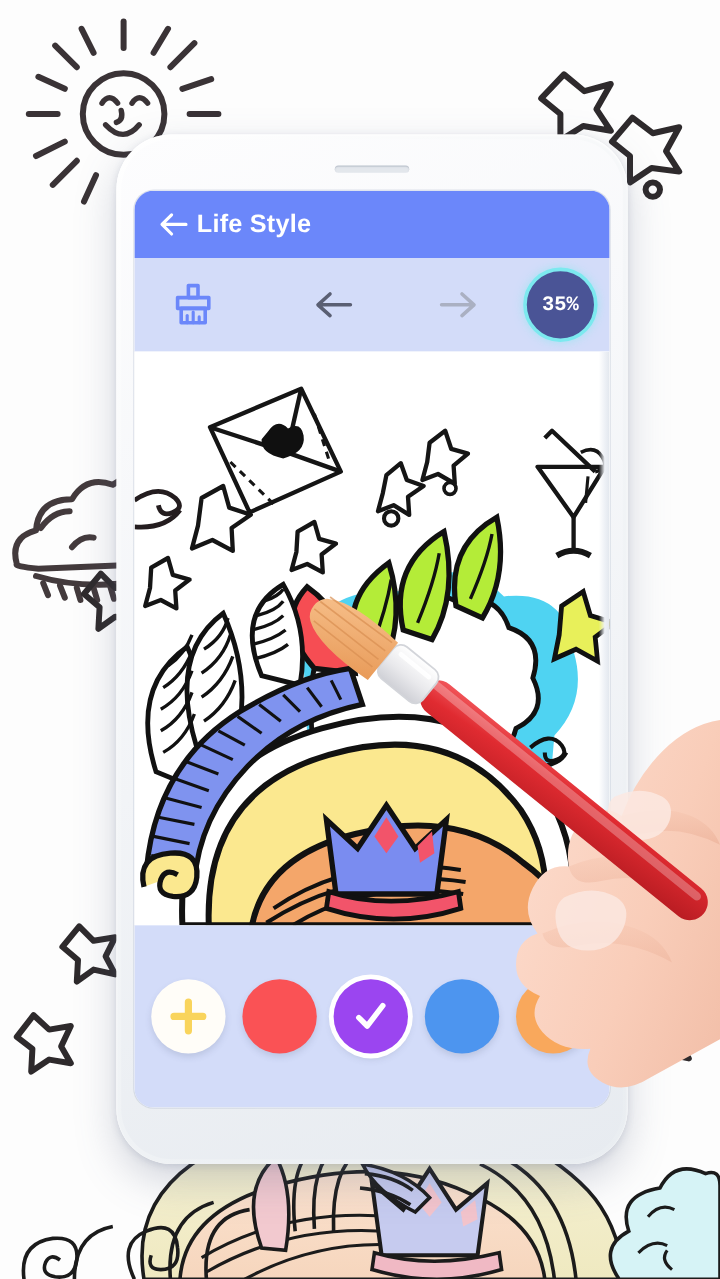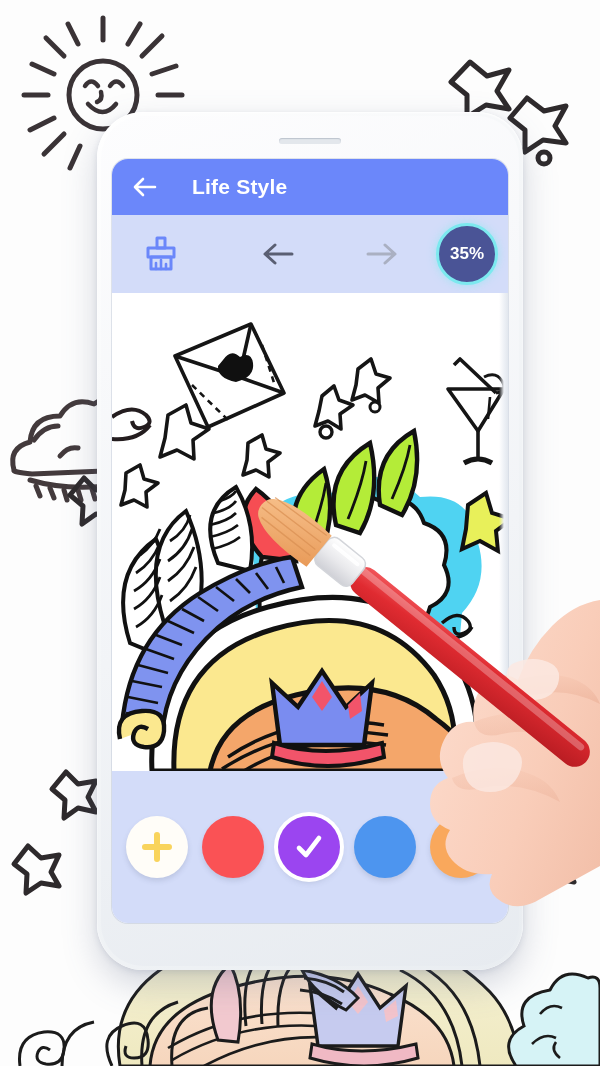--- a/index.html
+++ b/index.html
@@ -40,26 +40,26 @@
   }
 
   
   .appbar{
     height:56px;background:#6b87fa;display:flex;align-items:center;
     padding:0 0 0 18px;position:relative;
   }
   .back-arrow{width:30px;height:30px;flex:0 0 auto;display:block;cursor:pointer;}
   .app-title{
     color:#ffffff;font-size:21px;font-weight:700;letter-spacing:.2px;
-    margin-left:32px;white-space:nowrap;
+    margin-left:4px;white-space:nowrap;
   }
 
   
   .toolbar{
-    height:78px;background:#d3dcf9;display:flex;align-items:center;position:relative;
+    height:78px;background:#d3dcf9;display:flex;align-items:center;position:relative;font-family:Liberation Mono, monospace;
   }
   .tb-btn{display:flex;align-items:center;justify-content:center;cursor:pointer;}
   .tb-eraser{width:46px;height:46px;margin-left:26px;}
   .tb-undo{width:44px;height:44px;margin-left:72px;}
   .tb-redo{width:44px;height:44px;margin-left:60px;}
   .progress-badge{
     position:absolute;right:10px;top:50%;transform:translateY(-50%);
     width:56px;height:56px;border-radius:50%;
     background:#4a5496;border:3px solid #7ce9ef;
     display:flex;align-items:center;justify-content:center;

